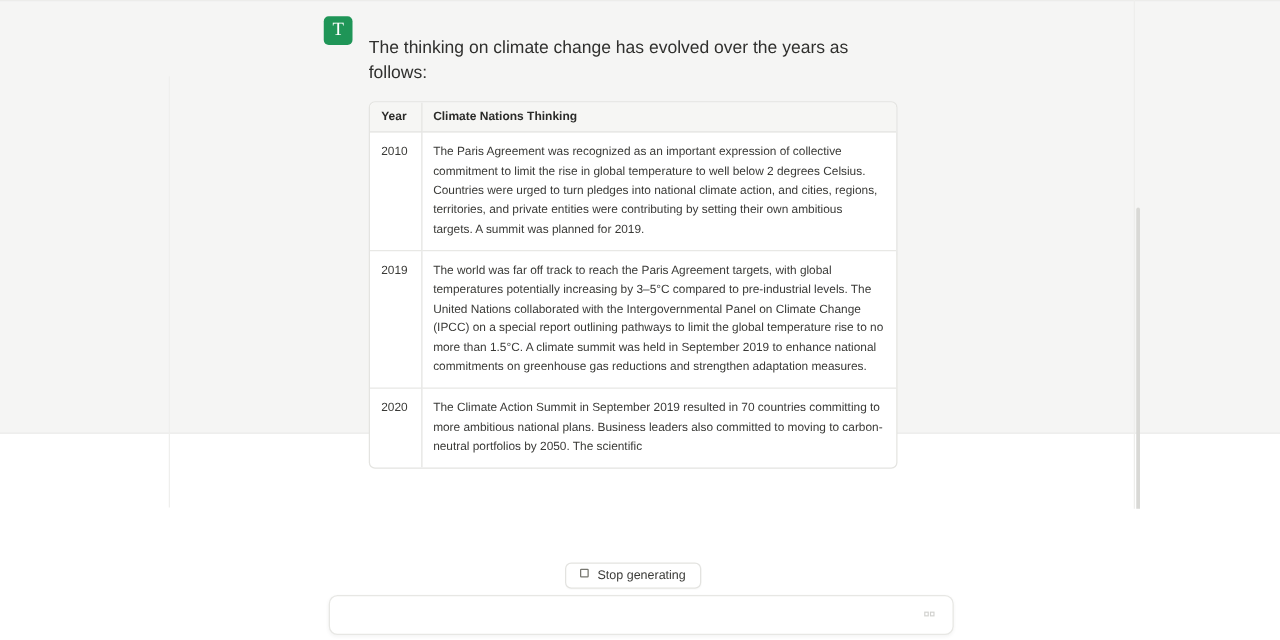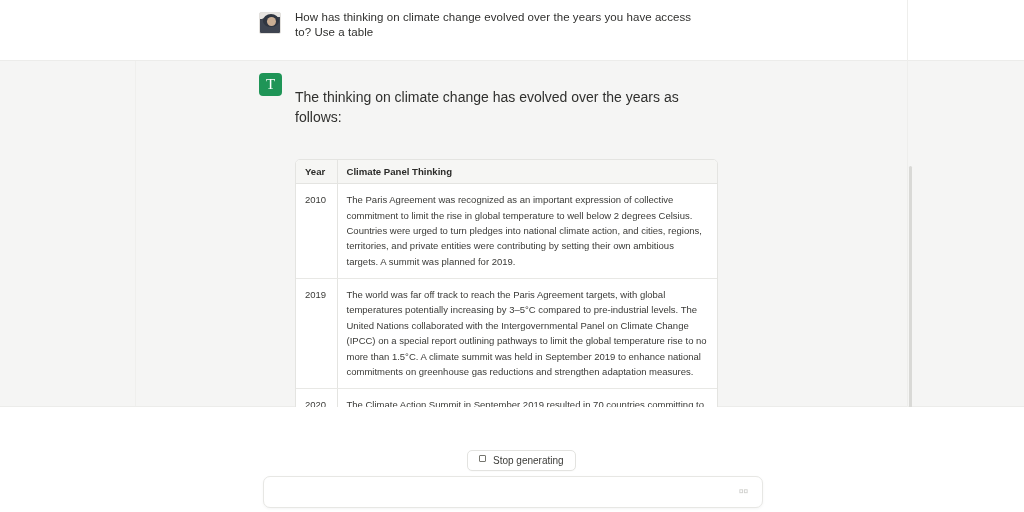--- a/index.html
+++ b/index.html
@@ -166,21 +166,21 @@
   
   .answer-lead {
     font-size: 14px;
     color: #30302e;
     margin-top: 17px;
     line-height: 1.4;
   }
 
   
   .tbl-wrap {
-    margin-top: 32px;
+    margin-top: 14px;
     width: 423px;
     border: 1px solid #e4e4e1;
     border-radius: 5px;
     overflow: hidden;
     background: #ffffff;
   }
   table.climate {
     width: 100%;
     border-collapse: collapse;
     table-layout: fixed;
@@ -216,21 +216,21 @@
   .composer-area {
     position: absolute;
     left: 0; top: 407px;
     width: 1024px;
     height: 105px;
     background: #ffffff;
   }
 
   .stop-btn {
     position: absolute;
-    left: 467px;
+    left: 452px;
     top: 450px;
     display: inline-flex;
     gap: 7px;
     background: #ffffff;
     border: 1px solid #e3e3e0;
     border-radius: 5px;
     padding: 4px 11px;
     font-size: 10px;
     color: #3b3b38;
     box-shadow: 0 1px 1px rgba(0,0,0,0.02);
@@ -307,50 +307,40 @@
     background: #d9d9d6;
   }
 </style>
 </head>
 <body>
 
 <div id="app">
 
   <div class="conversation">
 
-    <div class="msg user">
-      <div class="msg-inner">
-        <div class="avatar-col">
-          <div class="avatar-photo"></div>
-        </div>
-        <div class="body-col">
-          <div class="user-text">How has thinking on climate change evolved over the years you have access to? Use a table</div>
-        </div>
-      </div>
-    </div>
 
     <div class="msg assistant">
       <div class="msg-inner">
         <div class="avatar-col">
           <div class="logo-badge">T</div>
         </div>
         <div class="body-col">
 
           
 
           
           <div class="answer-lead">The thinking on climate change has evolved over the years as follows:</div>
 
           
           <div class="tbl-wrap">
             <table class="climate">
               <thead>
                 <tr>
                   <th class="c-year">Year</th>
-                  <th>Climate Panel Thinking</th>
+                  <th>Climate Nations Thinking</th>
                 </tr>
               </thead>
               <tbody>
                 <tr>
                   <td class="c-year">2010</td>
                   <td>The Paris Agreement was recognized as an important expression of collective commitment to limit the rise in global temperature to well below 2 degrees Celsius. Countries were urged to turn pledges into national climate action, and cities, regions, territories, and private entities were contributing by setting their own ambitious targets. A summit was planned for 2019.</td>
                 </tr>
                 <tr>
                   <td class="c-year">2019</td>
                   <td>The world was far off track to reach the Paris Agreement targets, with global temperatures potentially increasing by 3–5°C compared to pre-industrial levels. The United Nations collaborated with the Intergovernmental Panel on Climate Change (IPCC) on a special report outlining pathways to limit the global temperature rise to no more than 1.5°C. A climate summit was held in September 2019 to enhance national commitments on greenhouse gas reductions and strengthen adaptation measures.</td>

